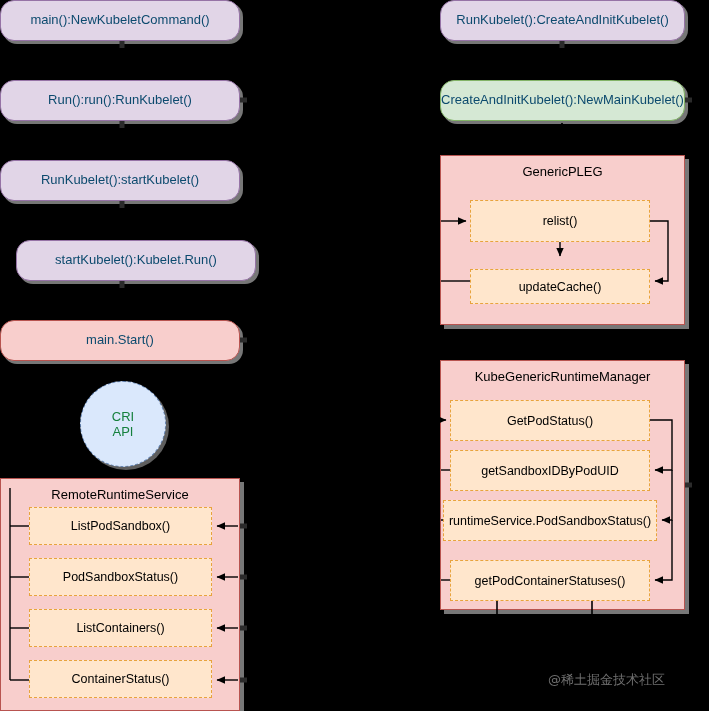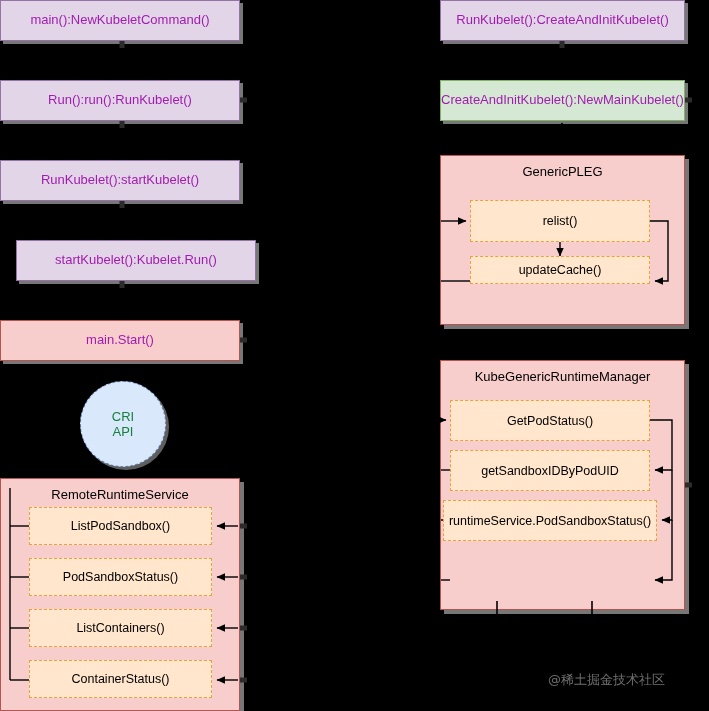--- a/index.html
+++ b/index.html
@@ -21,24 +21,25 @@
     width: 709px;
     height: 711px;
   }
   .node {
     position: absolute;
     box-sizing: border-box;
     display: flex;
     align-items: center;
     justify-content: center;
     text-align: center;
-    color: #a21caf;
+    color: #0c4a6e;
     font-size: 13px;
     line-height: 1.25;
     box-shadow: 3px 3px 0 rgba(125,125,125,0.95);
+    border-radius: 14px;
   }
   .node.purple {
     background: #e1d5e7;
     border: 1px solid #9673a6;
   }
   .node.green {
     background: #d5e8d4;
     border: 1px solid #82b366;
   }
   .node.pink {
@@ -159,36 +160,39 @@
     <span>CreateAndInitKubelet():NewMainKubelet()</span>
   </div>
 
   <div class="container-box" style="left:440px; top:155px; width:245px; height:170px;">
     <div class="container-title">GenericPLEG</div>
   </div>
 
   <div class="dashed-node" style="left:470px; top:200px; width:180px; height:42px;">
     <span>relist()</span>
   </div>
-  <div class="dashed-node" style="left:470px; top:256px; width:180px; height:28px;">
+  <div class="dashed-node" style="left:470px; top:269px; width:180px; height:35px;">
     <span>updateCache()</span>
   </div>
 
   <div class="container-box" style="left:440px; top:360px; width:245px; height:250px;">
     <div class="container-title">KubeGenericRuntimeManager</div>
   </div>
 
   <div class="dashed-node" style="left:450px; top:400px; width:200px; height:41px;">
     <span>GetPodStatus()</span>
   </div>
   <div class="dashed-node" style="left:450px; top:450px; width:200px; height:41px;">
     <span>getSandboxIDByPodUID</span>
   </div>
   <div class="dashed-node" style="left:443px; top:500px; width:214px; height:41px;">
     <span>runtimeService.PodSandboxStatus()</span>
+  </div>
+  <div class="dashed-node" style="left:450px; top:560px; width:200px; height:41px;">
+    <span>getPodContainerStatuses()</span>
   </div>
 
   <svg class="edges" viewBox="0 0 709 711">
     <defs>
       <marker id="arrow" markerWidth="9" markerHeight="9" refX="8" refY="4.5" orient="auto" markerUnits="userSpaceOnUse">
         <path d="M0,0.8 L8.5,4.5 L0,8.2 z" fill="#000000"></path>
       </marker>
     </defs>
 
     <g stroke="#2b2b2b" stroke-width="5" fill="none">

